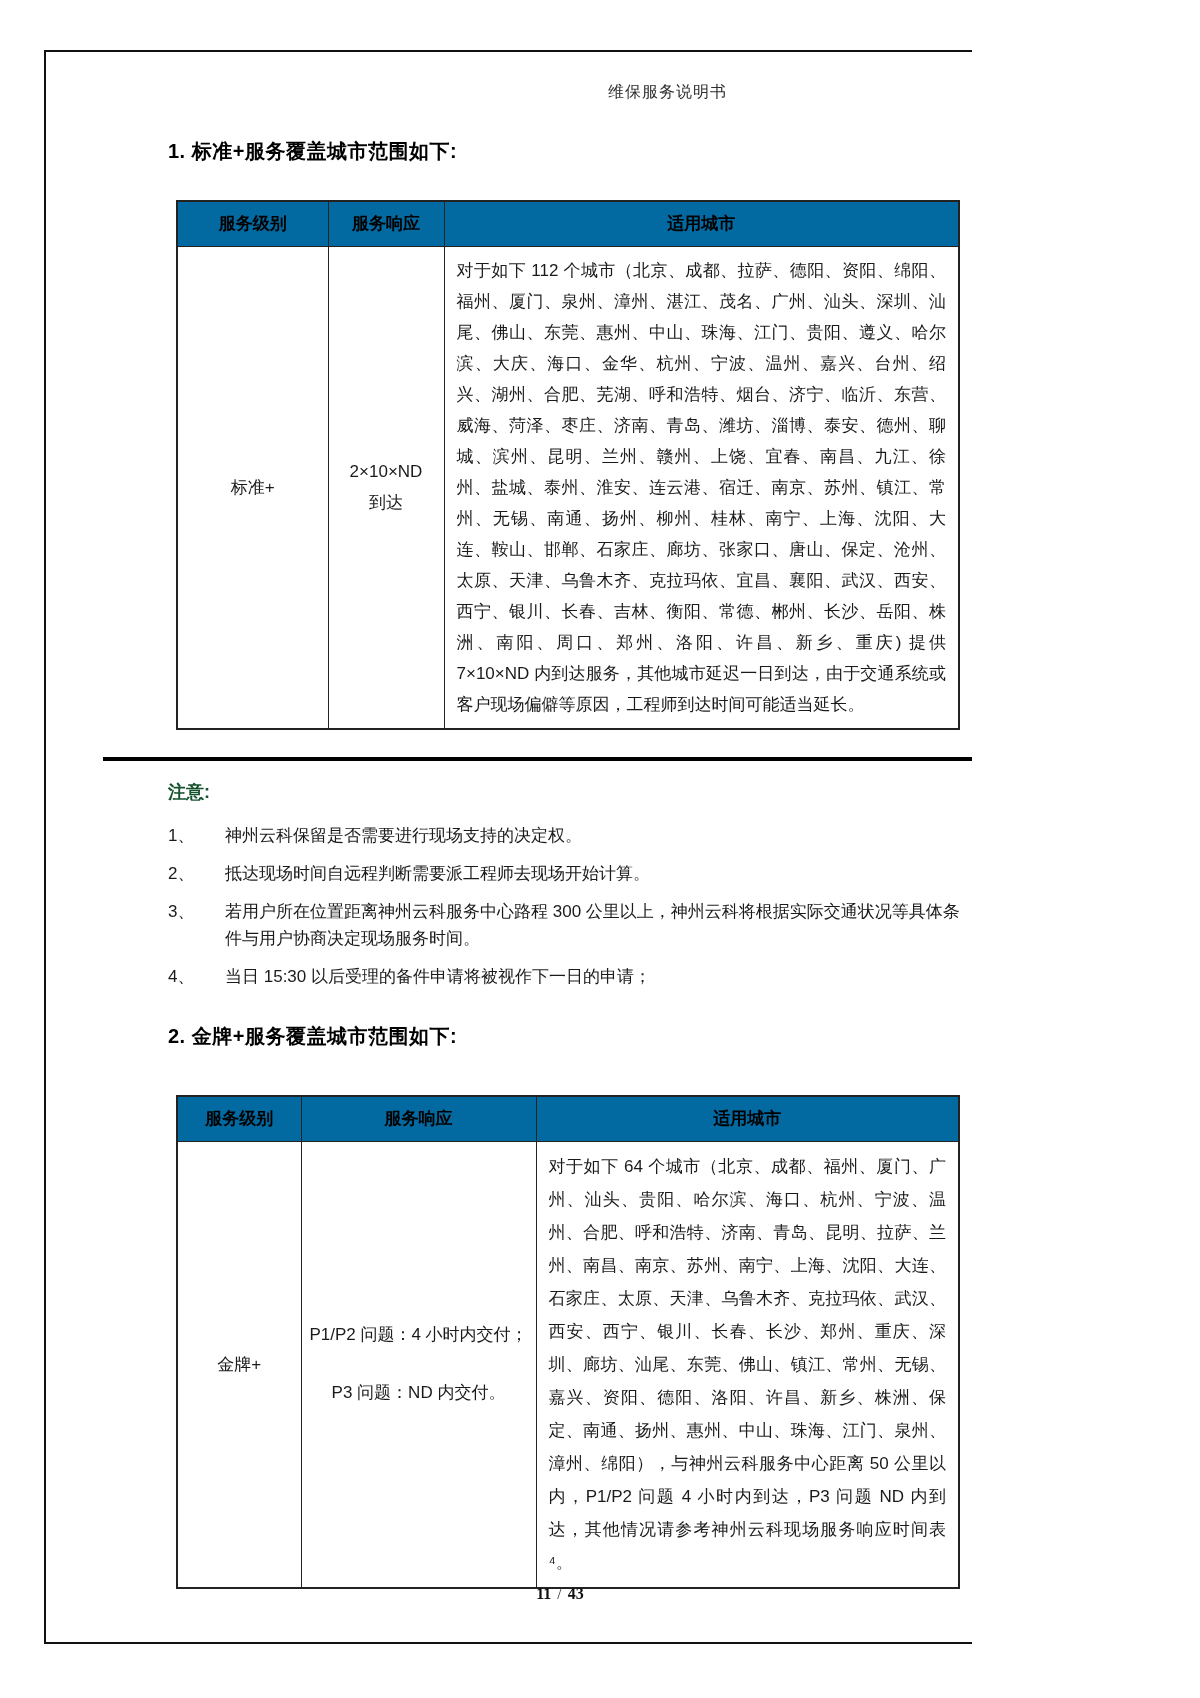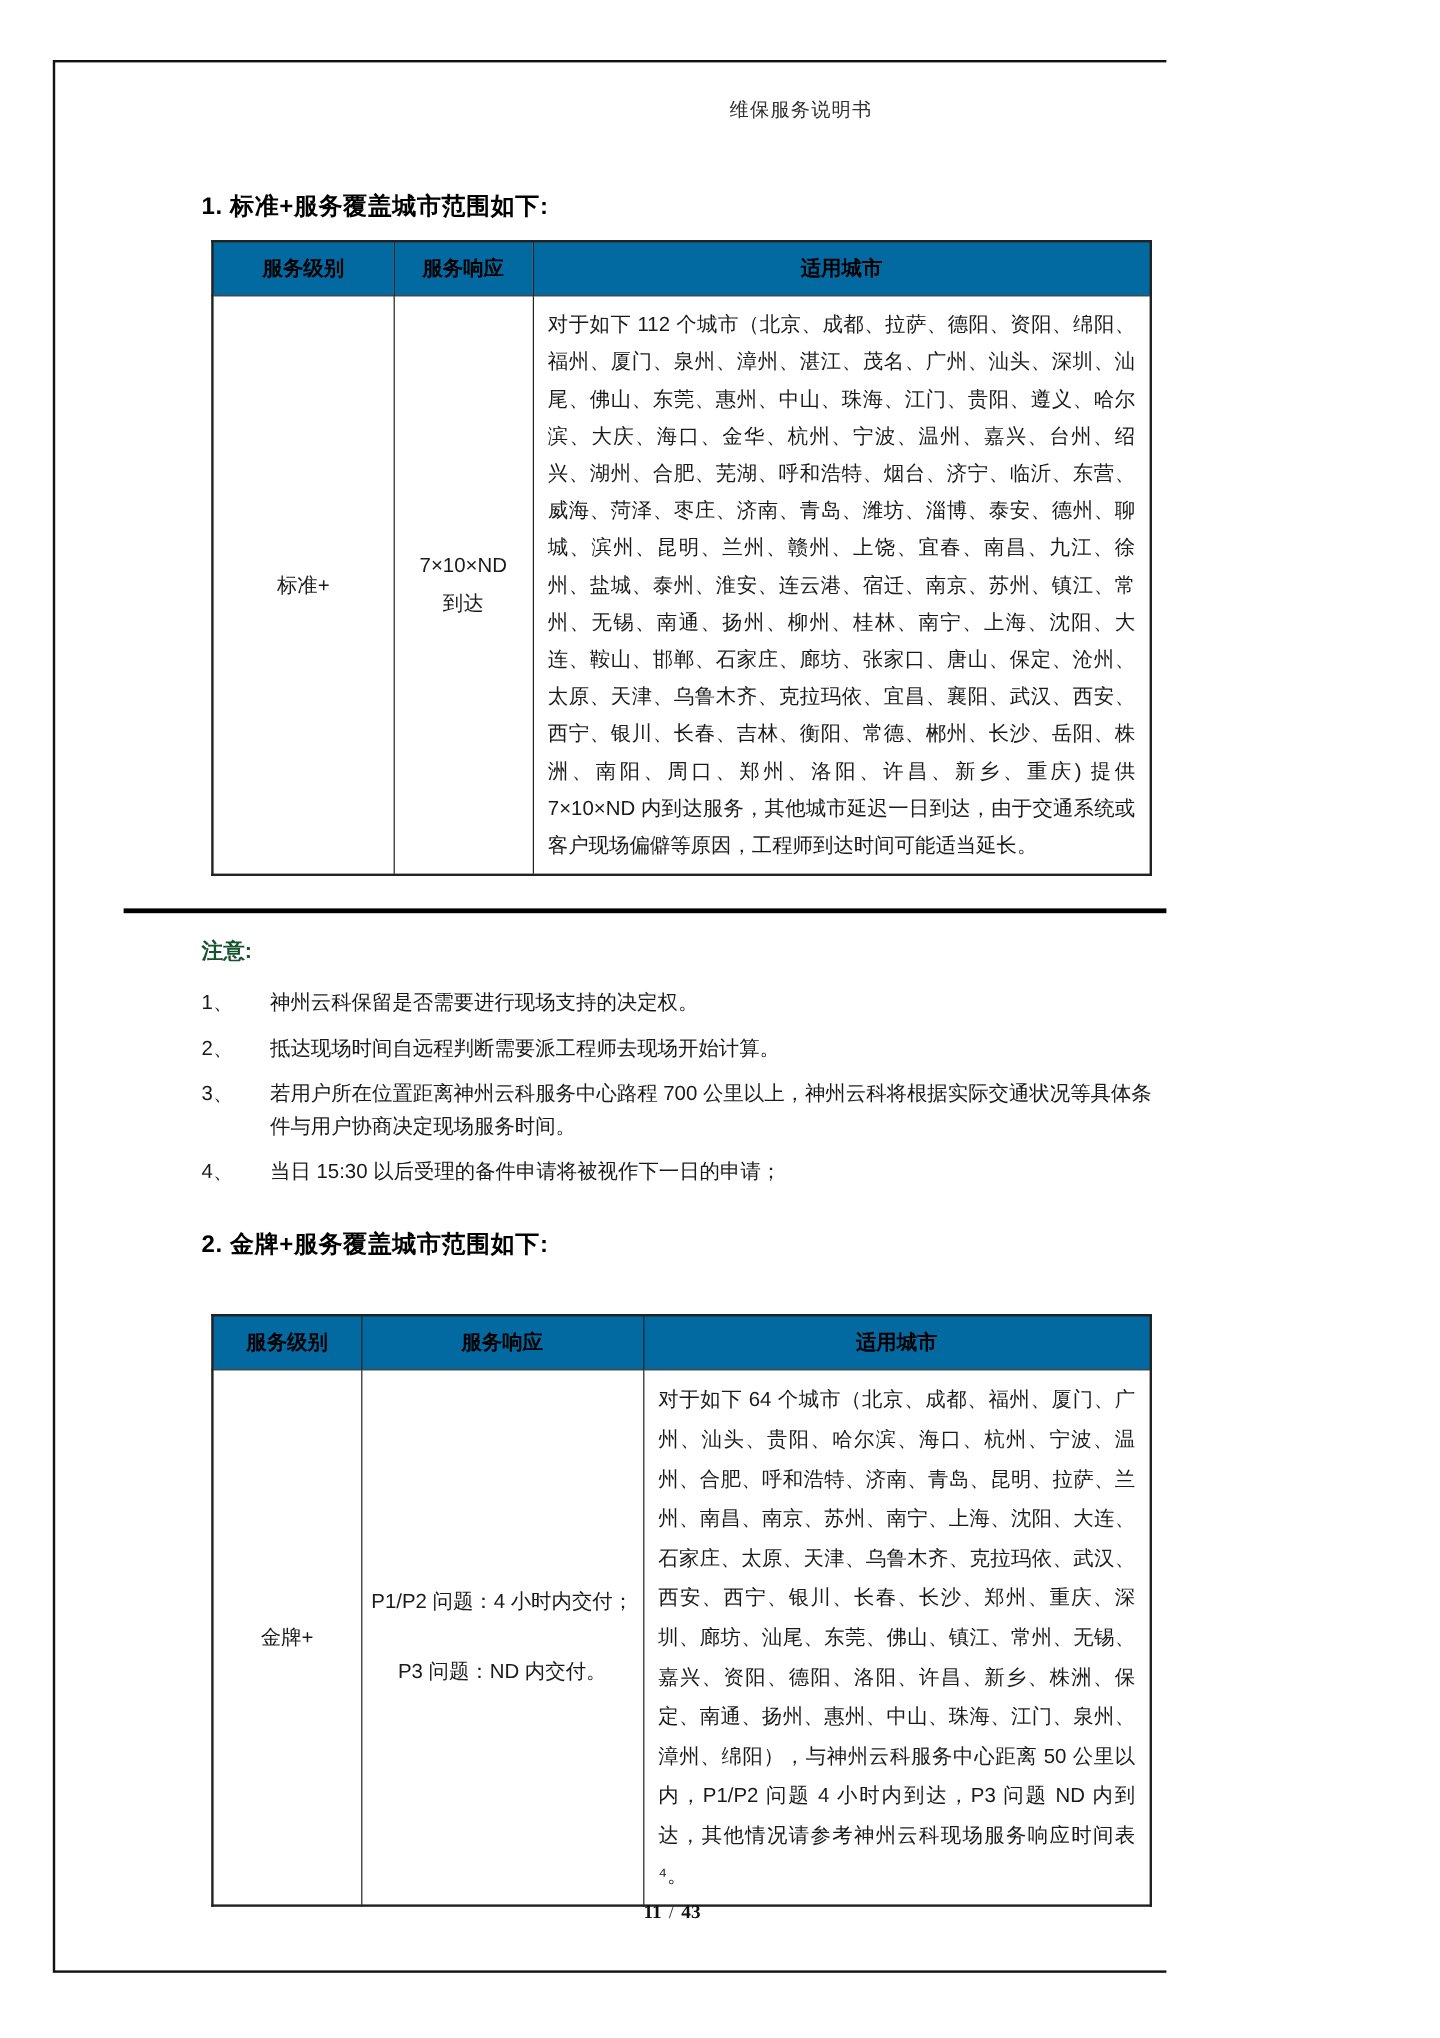--- a/index.html
+++ b/index.html
@@ -1,21 +1,21 @@
 <!DOCTYPE html>
 <html><head>
 <meta charset="utf-8">
 <style>
   html,body{margin:0;padding:0;background:#ffffff;}
   body{font-family:"Liberation Sans",sans-serif;color:#1a1a1a;}
   .page{position:relative;width:972px;height:1698px;background:#fff;overflow:hidden;}
   .page-border{position:absolute;left:44px;top:50px;width:1108px;height:1594px;border:2px solid #111;box-sizing:border-box;}
   .header-right{position:absolute;top:82px;right:245px;font-family:"Liberation Serif",serif;font-size:16px;color:#2e2e2e;letter-spacing:1px;}
   .section-title{position:absolute;left:168px;font-size:20px;font-weight:bold;color:#000;letter-spacing:0.5px;}
-  .t1-title{top:138px;margin-top:20px;}
+  .t1-title{top:138px;}
   .t2-title{top:1023px;}
   table.svc{position:absolute;left:176px;border-collapse:collapse;table-layout:fixed;width:782px;background:#fff;border:2px solid #222;}
   table.t1{top:200px;}
   table.t2{top:1095px;}
   table.svc th, table.svc td{border:1px solid #222;box-sizing:border-box;}
   table.svc th{background:#0369a1;font-size:17px;font-weight:bold;text-align:center;height:45px;color:#000;}
   table.svc td{vertical-align:middle;font-size:17px;}
   td.level-cell, td.resp-cell{text-align:center;}
   .t1 td.cities-cell{height:440px;}
   .t2 td.cities-cell{height:400px;margin-top:44px;}
@@ -53,21 +53,21 @@
     <thead>
       <tr>
         <th>服务级别</th>
         <th>服务响应</th>
         <th>适用城市</th>
       </tr>
     </thead>
     <tbody>
       <tr>
         <td class="level-cell">标准+</td>
-        <td class="resp-cell pre-line">7×10×ND
+        <td class="resp-cell pre-line">2×10×ND
 到达</td>
         <td class="cities-cell">对于如下 112 个城市（北京、成都、拉萨、德阳、资阳、绵阳、福州、厦门、泉州、漳州、湛江、茂名、广州、汕头、深圳、汕尾、佛山、东莞、惠州、中山、珠海、江门、贵阳、遵义、哈尔滨、大庆、海口、金华、杭州、宁波、温州、嘉兴、台州、绍兴、湖州、合肥、芜湖、呼和浩特、烟台、济宁、临沂、东营、威海、菏泽、枣庄、济南、青岛、潍坊、淄博、泰安、德州、聊城、滨州、昆明、兰州、赣州、上饶、宜春、南昌、九江、徐州、盐城、泰州、淮安、连云港、宿迁、南京、苏州、镇江、常州、无锡、南通、扬州、柳州、桂林、南宁、上海、沈阳、大连、鞍山、邯郸、石家庄、廊坊、张家口、唐山、保定、沧州、太原、天津、乌鲁木齐、克拉玛依、宜昌、襄阳、武汉、西安、西宁、银川、长春、吉林、衡阳、常德、郴州、长沙、岳阳、株洲、南阳、周口、郑州、洛阳、许昌、新乡、重庆) 提供 7×10×ND 内到达服务，其他城市延迟一日到达，由于交通系统或客户现场偏僻等原因，工程师到达时间可能适当延长。</td>
       </tr>
     </tbody>
   </table>
 
   <div class="divider"></div>
 
   <div class="notes-title">注意:</div>
 
@@ -75,21 +75,21 @@
     <div class="note-item">
       <span class="note-num">1、</span>
       <span class="note-text">神州云科保留是否需要进行现场支持的决定权。</span>
     </div>
     <div class="note-item">
       <span class="note-num">2、</span>
       <span class="note-text">抵达现场时间自远程判断需要派工程师去现场开始计算。</span>
     </div>
     <div class="note-item">
       <span class="note-num">3、</span>
-      <span class="note-text">若用户所在位置距离神州云科服务中心路程 700 公里以上，神州云科将根据实际交通状况等具体条件与用户协商决定现场服务时间。</span>
+      <span class="note-text">若用户所在位置距离神州云科服务中心路程 300 公里以上，神州云科将根据实际交通状况等具体条件与用户协商决定现场服务时间。</span>
     </div>
     <div class="note-item">
       <span class="note-num">4、</span>
       <span class="note-text">当日 15:30 以后受理的备件申请将被视作下一日的申请；</span>
     </div>
   </div>
 
   <div class="section-title t2-title">2. 金牌+服务覆盖城市范围如下:</div>
 
   <table class="svc t2">

